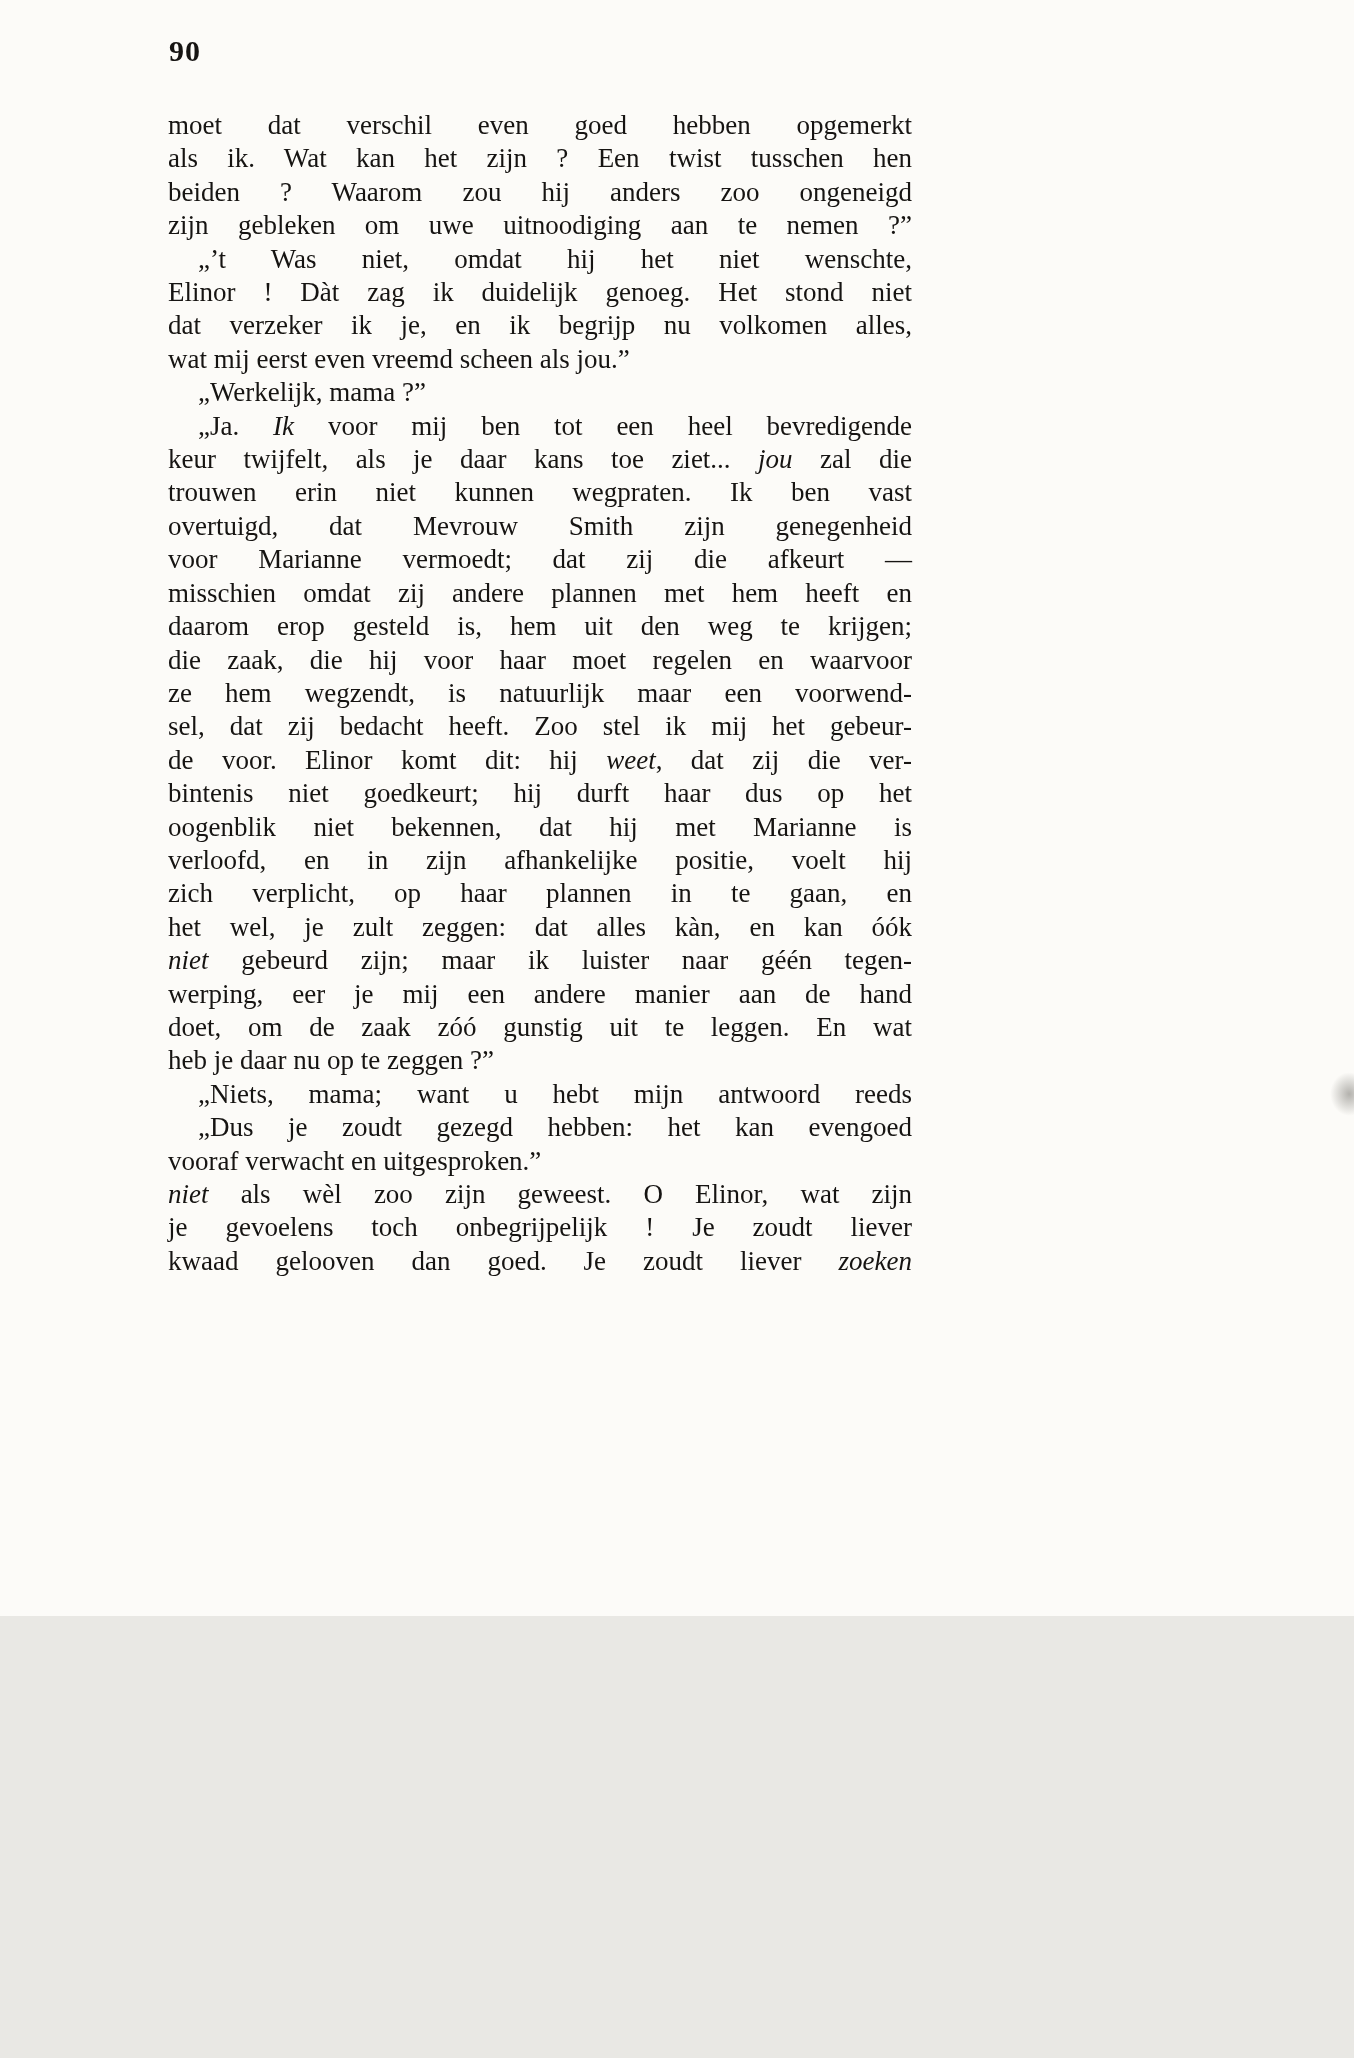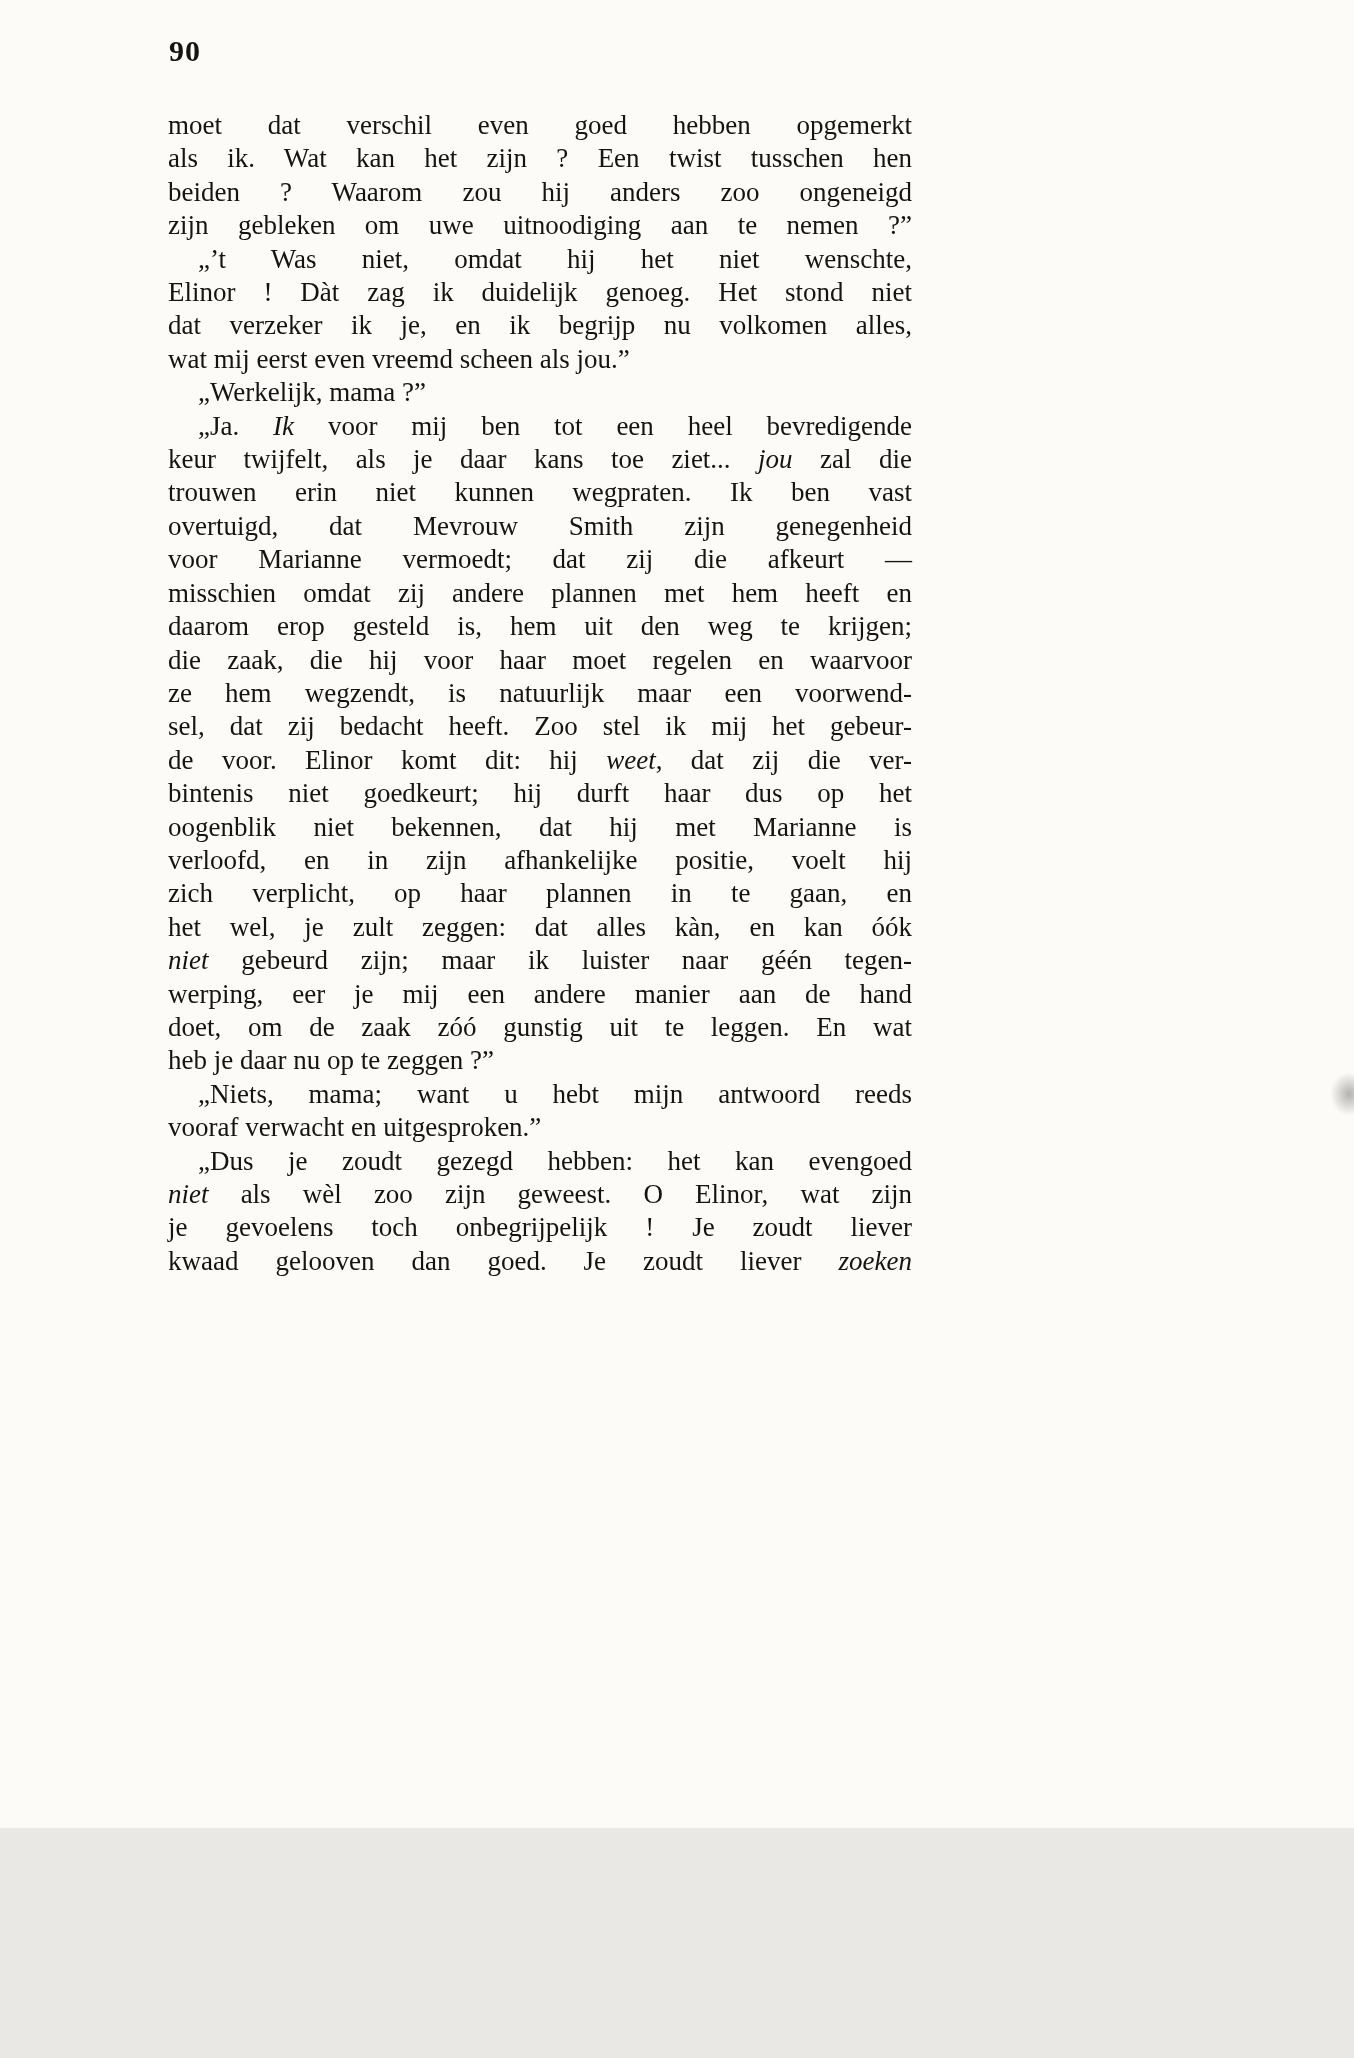--- a/index.html
+++ b/index.html
@@ -3,21 +3,21 @@
 <meta charset="utf-8">
 <style>
   html, body {
     margin: 0;
     padding: 0;
     background: #e9e8e4;
   }
   .sheet {
     position: relative;
     width: 1354px;
-    height: 1828px;
+    height: 1616px;
     background: #fcfbf8;
     overflow: hidden;
     font-family: "Liberation Serif", "DejaVu Serif", serif;
     color: #161412;
   }
   .page-number {
     position: absolute;
     left: 169px;
     top: 34px;
     font-size: 30px;
@@ -87,21 +87,21 @@
       <div class="line"><span>bintenis niet goedkeurt; hij durft haar dus op het</span></div>
       <div class="line"><span>oogenblik niet bekennen, dat hij met Marianne is</span></div>
       <div class="line"><span>verloofd, en in zijn afhankelijke positie, voelt hij</span></div>
       <div class="line"><span>zich verplicht, op haar plannen in te gaan, en</span></div>
       <div class="line"><span>het wel, je zult zeggen: dat alles kàn, en kan óók</span></div>
       <div class="line"><span class="italic">niet</span><span> gebeurd zijn; maar ik luister naar géén tegen-</span></div>
       <div class="line"><span>werping, eer je mij een andere manier aan de hand</span></div>
       <div class="line"><span>doet, om de zaak zóó gunstig uit te leggen. En wat</span></div>
       <div class="line last"><span>heb je daar nu op te zeggen ?”</span></div>
       <div class="line indent"><span>„Niets, mama; want u hebt mijn antwoord reeds</span></div>
+      <div class="line indent"><span>„Dus je zoudt gezegd hebben: het kan evengoed</span></div>
       <div class="line last"><span>vooraf verwacht en uitgesproken.”</span></div>
-      <div class="line indent"><span>„Dus je zoudt gezegd hebben: het kan evengoed</span></div>
       <div class="line"><span class="italic">niet</span><span> als wèl zoo zijn geweest. O Elinor, wat zijn</span></div>
       <div class="line"><span>je gevoelens toch onbegrijpelijk ! Je zoudt liever</span></div>
       <div class="line"><span>kwaad gelooven dan goed. Je zoudt liever </span><span class="italic">zoeken</span></div>
     </div>
 
   <div class="scan-smudge"></div>
 </div>
 
 </body></html>

